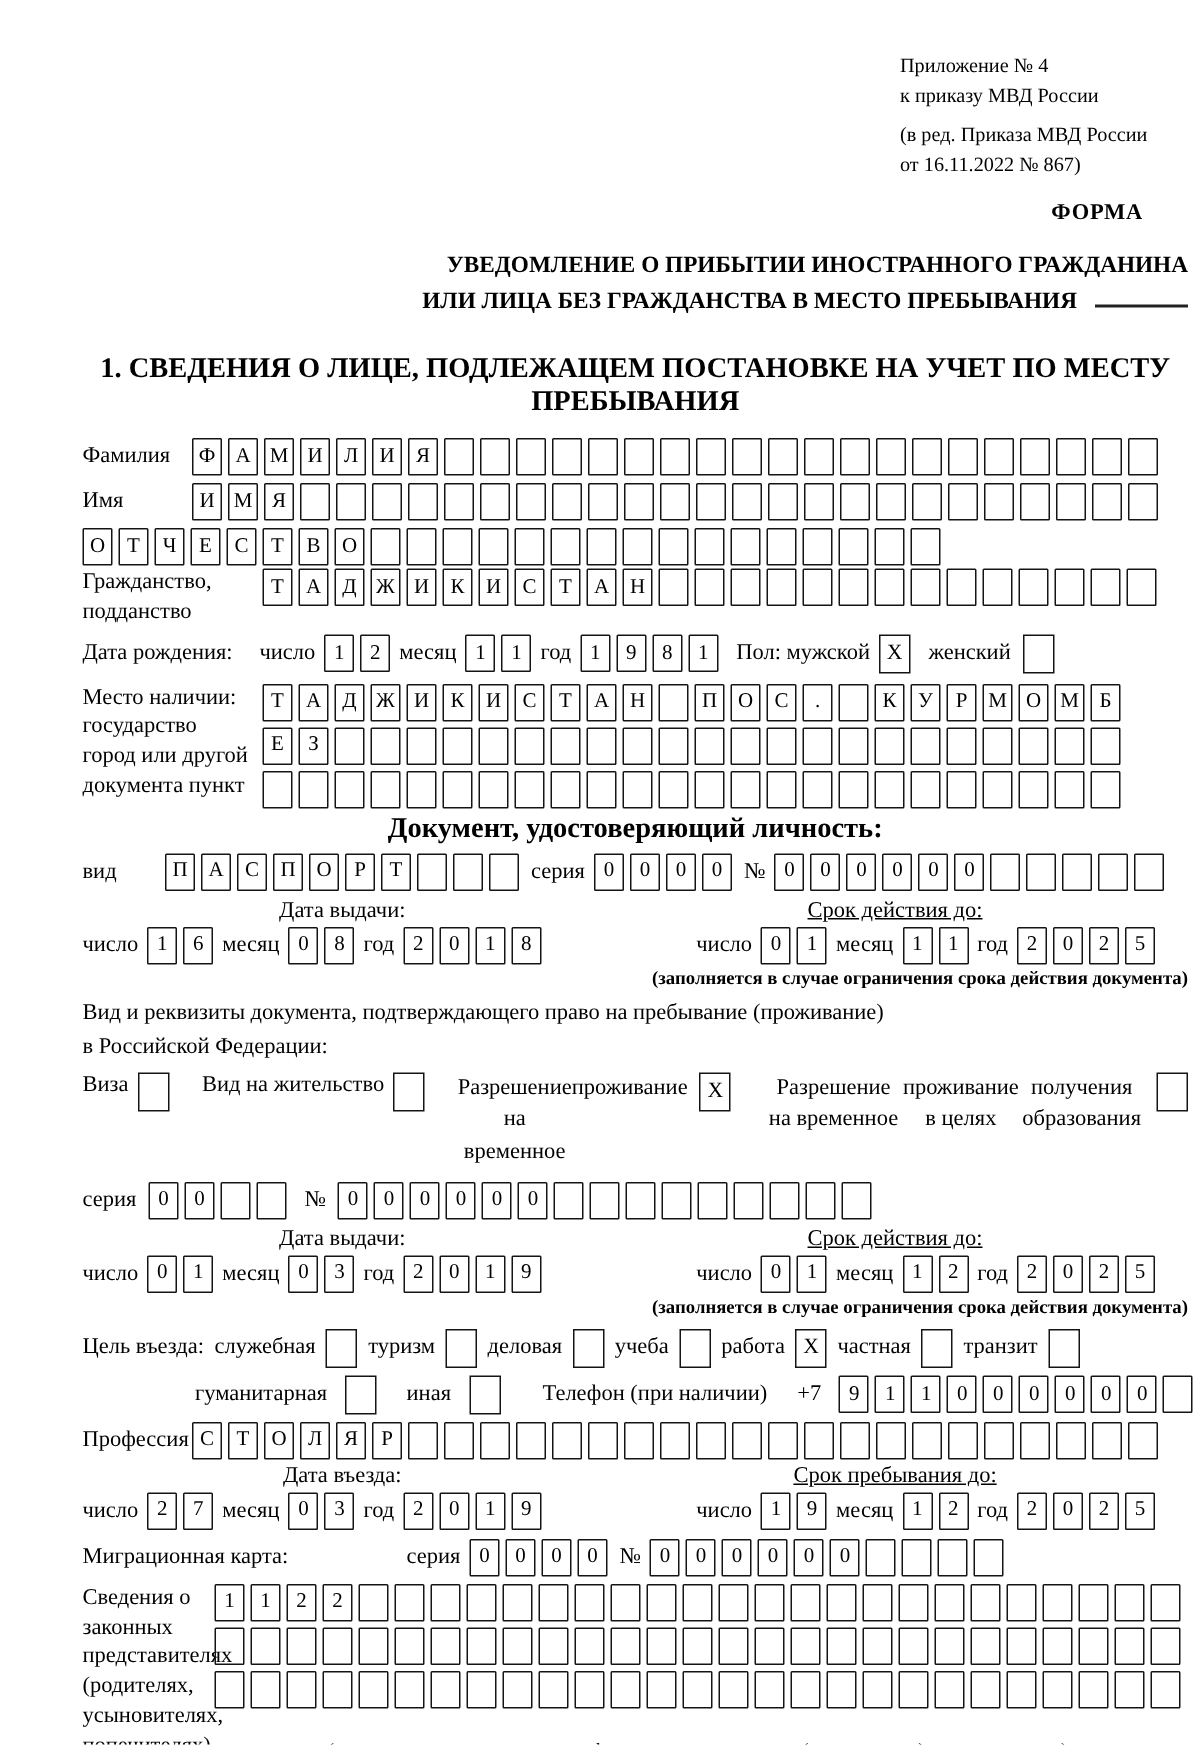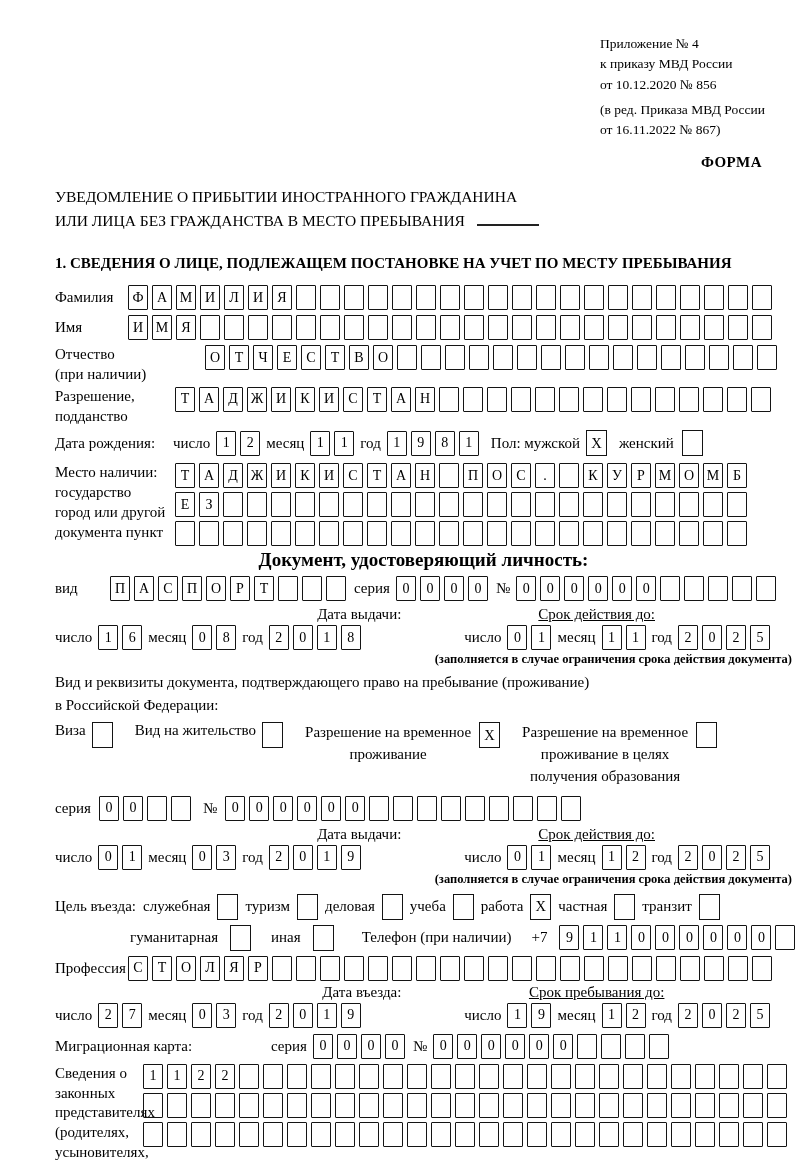--- a/index.html
+++ b/index.html
@@ -7,63 +7,62 @@
   body {
     height: 1163px;
     overflow: hidden;
     font-family: "Liberation Serif", "DejaVu Serif", serif;
     font-size: 15px;
     padding: 34px 8px 0 55px;
   }
   .hdr { margin-left: auto; width: 192px; font-size: 13.5px; line-height: 1.5; }
   .hdr-gap { height: 5px; }
   .forma { text-align: right; font-weight: bold; font-size: 15px; margin-top: 14px; padding-right: 30px; letter-spacing: .5px; }
-  .title { text-align: left; font-weight: normal; font-size: 15.5px; line-height: 1.55; margin-top: 14px; }
+  .title { text-align: right; font-weight: bold; font-size: 15.5px; line-height: 1.55; margin-top: 14px; }
   .uline { display: inline-block; width: 62px; border-bottom: 2px solid #222; margin-left: 12px; }
-  .sec { font-weight: bold; font-size: 15px; margin-top: 22px; margin-bottom: 13px; }
+  .sec { text-align: center; font-weight: bold; font-size: 19px; margin-top: 22px; margin-bottom: 13px; }
   .row { display: flex; align-items: center; margin-bottom: 5px; }
   .row.top { align-items: flex-start; }
   .lbl { white-space: nowrap; }
   .lblcol { line-height: 1.32; }
   .cells { display: inline-flex; gap: 4px; flex-wrap: nowrap; }
   .cellsv { display: inline-flex; flex-direction: column; gap: 4px; }
   .cell {
     width: 20px; height: 25px; flex: 0 0 20px;
     border: 1.6px solid #141414; border-radius: 1px;
     display: inline-flex; align-items: center; justify-content: center;
     font-size: 14px;
   }
   .cb {
     width: 21px; height: 26px; flex: 0 0 21px;
     border: 1.6px solid #141414;
     display: inline-flex; align-items: center; justify-content: center;
     font-size: 14.5px;
   }
   .dgroup { display: inline-flex; align-items: center; gap: 6px; }
   .pairhead { display: flex; margin-bottom: 2px; }
-  .ph-left { width: 47%; text-align: right; }
+  .ph-left { width: 47%; text-align: center; }
   .ph-right { width: 53%; text-align: center; text-decoration: underline; }
   .pairrow { display: flex; align-items: center; justify-content: space-between; padding-right: 22px; margin-bottom: 2px; }
   .note { text-align: right; font-size: 12.5px; margin: 1px 0 7px 0; font-weight: bold; }
-  .stack { display: inline-flex; flex-direction: column; text-align: center; line-height: 1.45; }
+  .stack { display: inline-flex; text-align: center; line-height: 1.45; }
   .dochead { text-align: center; font-weight: bold; font-size: 19px; margin: 3px 0 5px 0; }
   .plain { margin-bottom: 6px; }
   .caption { text-align: center; font-size: 13.5px; margin-top: 16px; }
   .mr6 { margin-right: 6px; } .mr8 { margin-right: 8px; }
   .ml8 { margin-left: 8px; } .ml12 { margin-left: 12px; }
 </style>
 </head>
 <body>
 
 <div>
 
   <div class="hdr">
     <div>Приложение № 4</div>
     <div>к приказу МВД России</div>
-    <div>от 10.12.2020 № 856</div>
     <div class="hdr-gap"></div>
     <div>(в ред. Приказа МВД России</div>
     <div>от 16.11.2022 № 867)</div>
   </div>
 
   <div class="forma">ФОРМА</div>
 
   <div class="title">
     <div>УВЕДОМЛЕНИЕ О ПРИБЫТИИ ИНОСТРАННОГО ГРАЖДАНИНА</div>
     <div>
@@ -133,24 +132,20 @@
         <span class="cell"></span>
         <span class="cell"></span>
         <span class="cell"></span>
         <span class="cell"></span>
         <span class="cell"></span>
         <span class="cell"></span>
       </span>
   </div>
 
   <div class="row top" style="margin-bottom:2px">
-    <span class="lblcol" style="width:150px">
-      <div>Отчество</div>
-      <div>(при наличии)</div>
-    </span>
     <span class="cells">
         <span class="cell">О</span>
         <span class="cell">Т</span>
         <span class="cell">Ч</span>
         <span class="cell">Е</span>
         <span class="cell">С</span>
         <span class="cell">Т</span>
         <span class="cell">В</span>
         <span class="cell">О</span>
         <span class="cell"></span>
@@ -167,21 +162,21 @@
         <span class="cell"></span>
         <span class="cell"></span>
         <span class="cell"></span>
         <span class="cell"></span>
         <span class="cell"></span>
       </span>
   </div>
 
   <div class="row top" style="margin-bottom:4px">
     <span class="lblcol" style="width:120px">
-      <div>Разрешение,</div>
+      <div>Гражданство,</div>
       <div>подданство</div>
     </span>
     <span class="cells">
         <span class="cell">Т</span>
         <span class="cell">А</span>
         <span class="cell">Д</span>
         <span class="cell">Ж</span>
         <span class="cell">И</span>
         <span class="cell">К</span>
         <span class="cell">И</span>

